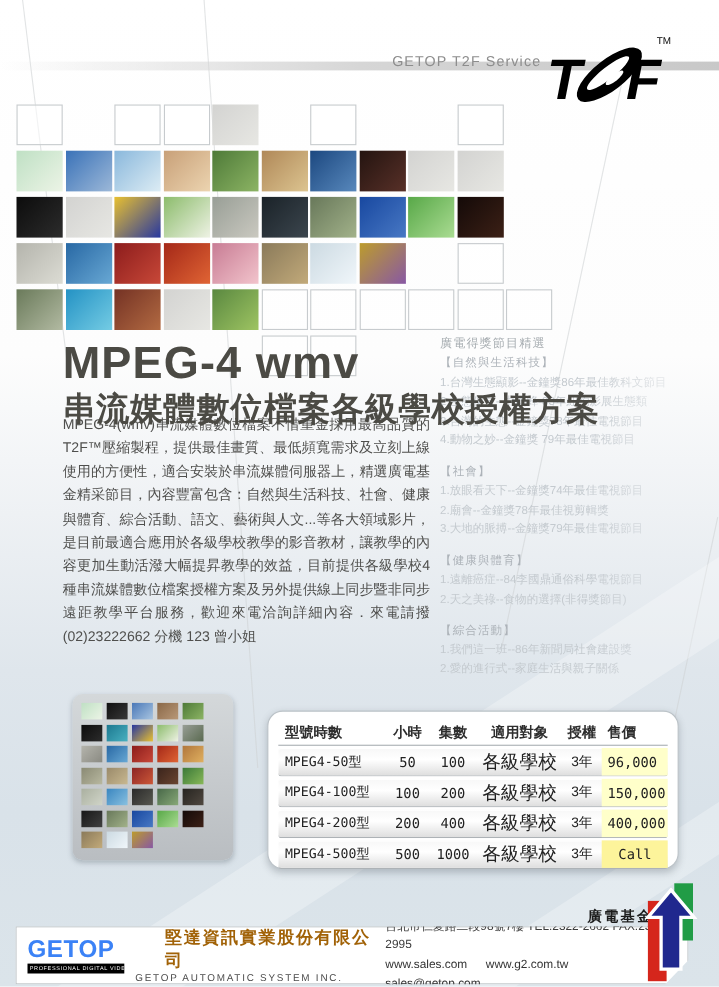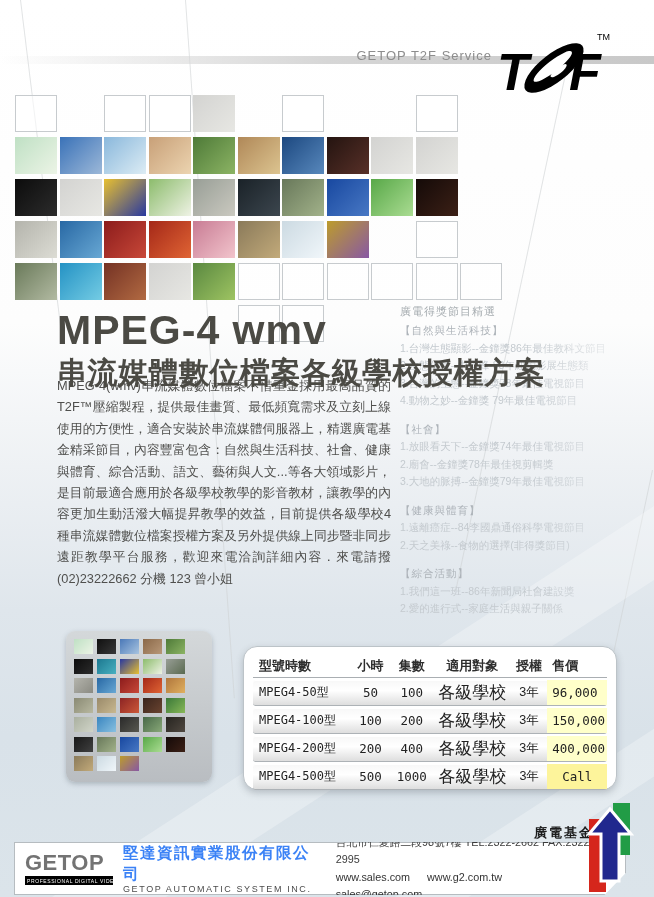--- a/index.html
+++ b/index.html
@@ -69,24 +69,24 @@
   .y1{background:#ffffca;}
   .y2{background:#fdf49b;justify-content:center;padding-left:0;}
   
   .fundlabel{position:absolute;left:534px;top:808px;z-index:8;font-size:13px;font-weight:bold;
     color:#1c1c1c;letter-spacing:2px;margin-top:16px;}
   .footer{position:absolute;left:14px;top:842px;width:612px;height:53px;z-index:7;
     background:#fff;border:1px solid #b6bcc0;box-sizing:border-box;
     clip-path:polygon(0 0,100% 0,100% 58%,96.5% 100%,0 100%);
     display:flex;align-items:center;padding:0 10px;}
   .getop{margin-right:10px;}
-  .getop .gt{font-size:22px;font-weight:900;letter-spacing:.5px;color:#737373;line-height:1;}
+  .getop .gt{font-size:22px;font-weight:900;letter-spacing:.5px;color:#3b82f6;line-height:1;}
   .getop .gsub{margin-top:2px;background:#000;color:#fff;font-size:5px;letter-spacing:.6px;
     text-align:center;padding:1.5px 2px;width:88px;box-sizing:border-box;white-space:nowrap;overflow:hidden;}
-  .company .zh{font-size:15.5px;font-weight:bold;color:#3b82f6;letter-spacing:1.5px;line-height:1.3;}
+  .company .zh{font-size:15.5px;font-weight:bold;color:#a16207;letter-spacing:1.5px;line-height:1.3;margin-left:27px;}
   .company .en{font-size:9px;color:#4c4c4c;letter-spacing:1.6px;}
   .contact{margin-left:12px;line-height:1.6;}
   .contact .adr{font-size:10.8px;color:#3c3c3c;}
   .contact .web{font-size:10.8px;color:#333;}
   .contact .web span{margin-right:14px;}
   
   .fundlogo{position:absolute;left:586px;top:803px;width:48px;height:92px;z-index:9;}
   .fg{position:absolute;left:27px;top:0;width:17px;height:52px;background:#219c46;}
   .fr{position:absolute;left:3px;top:16px;width:17px;height:73px;background:#d5261c;}
   .farrow{position:absolute;left:0;top:4px;}

